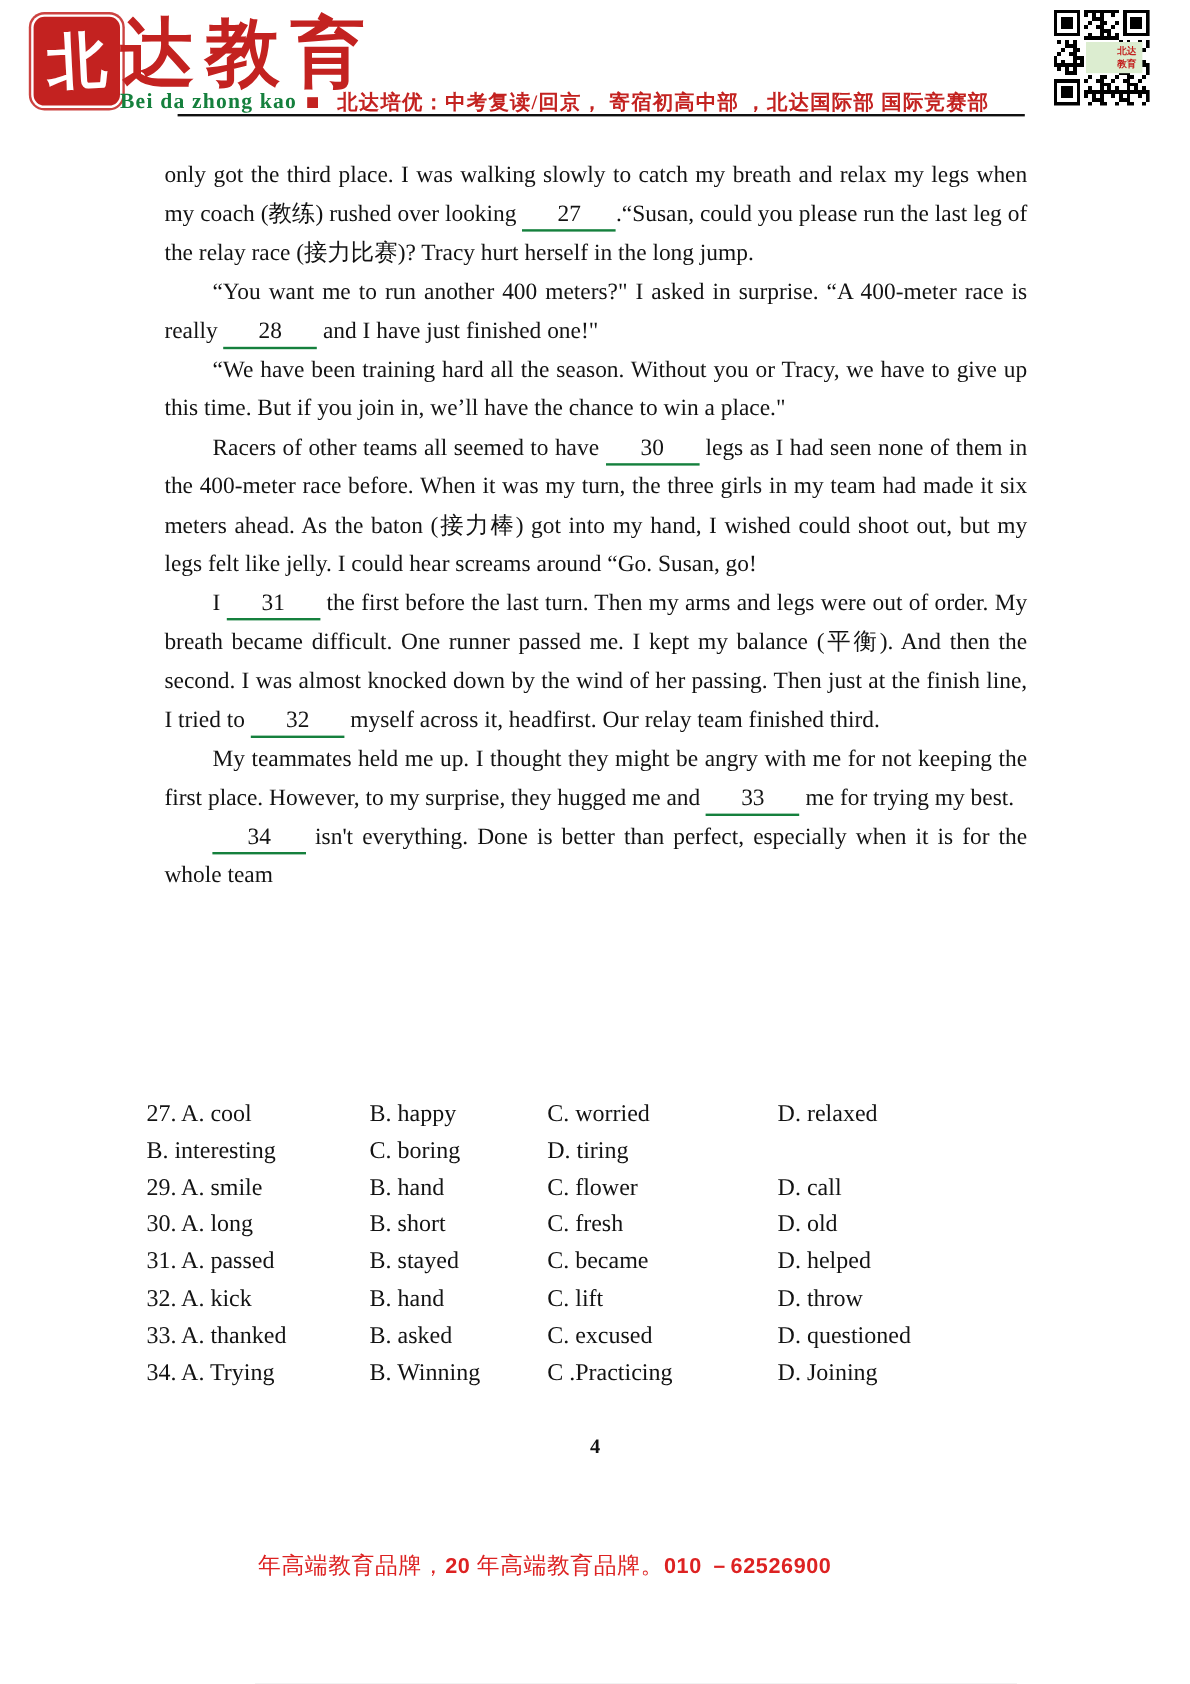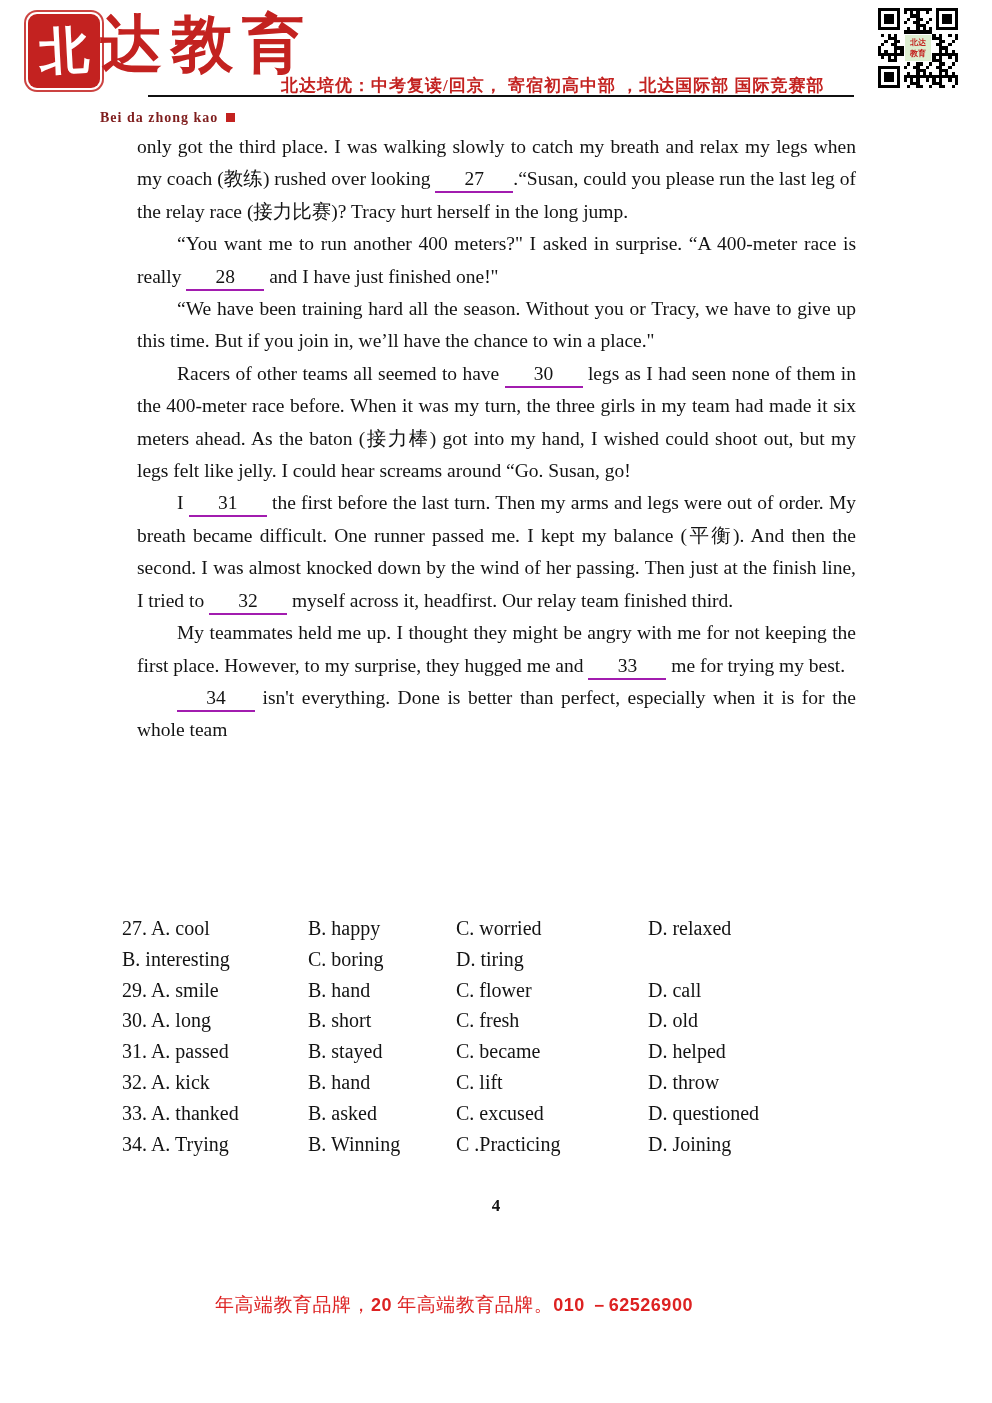--- a/index.html
+++ b/index.html
@@ -35,22 +35,22 @@
   .calligraphy{
     position:absolute;left:100px;top:2px;
     font-size:62px;font-weight:bold;
     color:var(--brand-red);
     letter-spacing:9px;
     font-family:"DejaVu Serif", serif;
     white-space:nowrap;
   }
   .latin-sub{
     position:absolute;left:100px;top:74px;
-    font-size:14px;font-weight:bold;color:#7f1d1d;
-    letter-spacing:1px;white-space:nowrap;margin-top:36px;
+    font-size:18px;font-weight:bold;color:#15803d;
+    letter-spacing:1px;white-space:nowrap;
   }
   .red-square{
     display:inline-block;width:9px;height:9px;
     background:var(--brand-red);margin-left:8px;
   }
   .tagline{
     position:absolute;left:281px;top:74px;
     font-size:17px;font-weight:bold;
     color:var(--brand-red);
     white-space:nowrap;letter-spacing:1px;
@@ -62,38 +62,38 @@
   .qr{
     position:absolute;left:878px;top:8px;width:80px;height:80px;
   }
   .qr svg{display:block;width:80px;height:80px;}
   .qr-label{
     position:absolute;left:27px;top:27px;width:26px;height:26px;
     background:#dcedd0;
     color:var(--brand-red);
     font-size:8px;line-height:11px;font-weight:bold;
     text-align:center;white-space:pre-line;
-    display:flex;align-items:center;justify-content:center;
+    display:flex;align-items:center;justify-content:center;padding-left:21px;
   }
 
   
   .passage{
     position:absolute;left:137px;top:131px;width:719px;
     font-size:19.5px;line-height:32.4px;
     text-align:justify;
   }
   .passage p{margin:0;}
   .passage p.indent{text-indent:40px;}
   .blank{
     display:inline-block;
     min-width:46px;
     padding:0 16px;
     text-align:center;
     text-indent:0;
-    border-bottom:2px solid #a21caf;
+    border-bottom:2px solid #15803d;
     line-height:24px;
   }
 
   
   .options{
     position:absolute;left:122px;top:913px;width:716px;
     font-size:20px;
   }
   .opt-row{
     display:grid;

